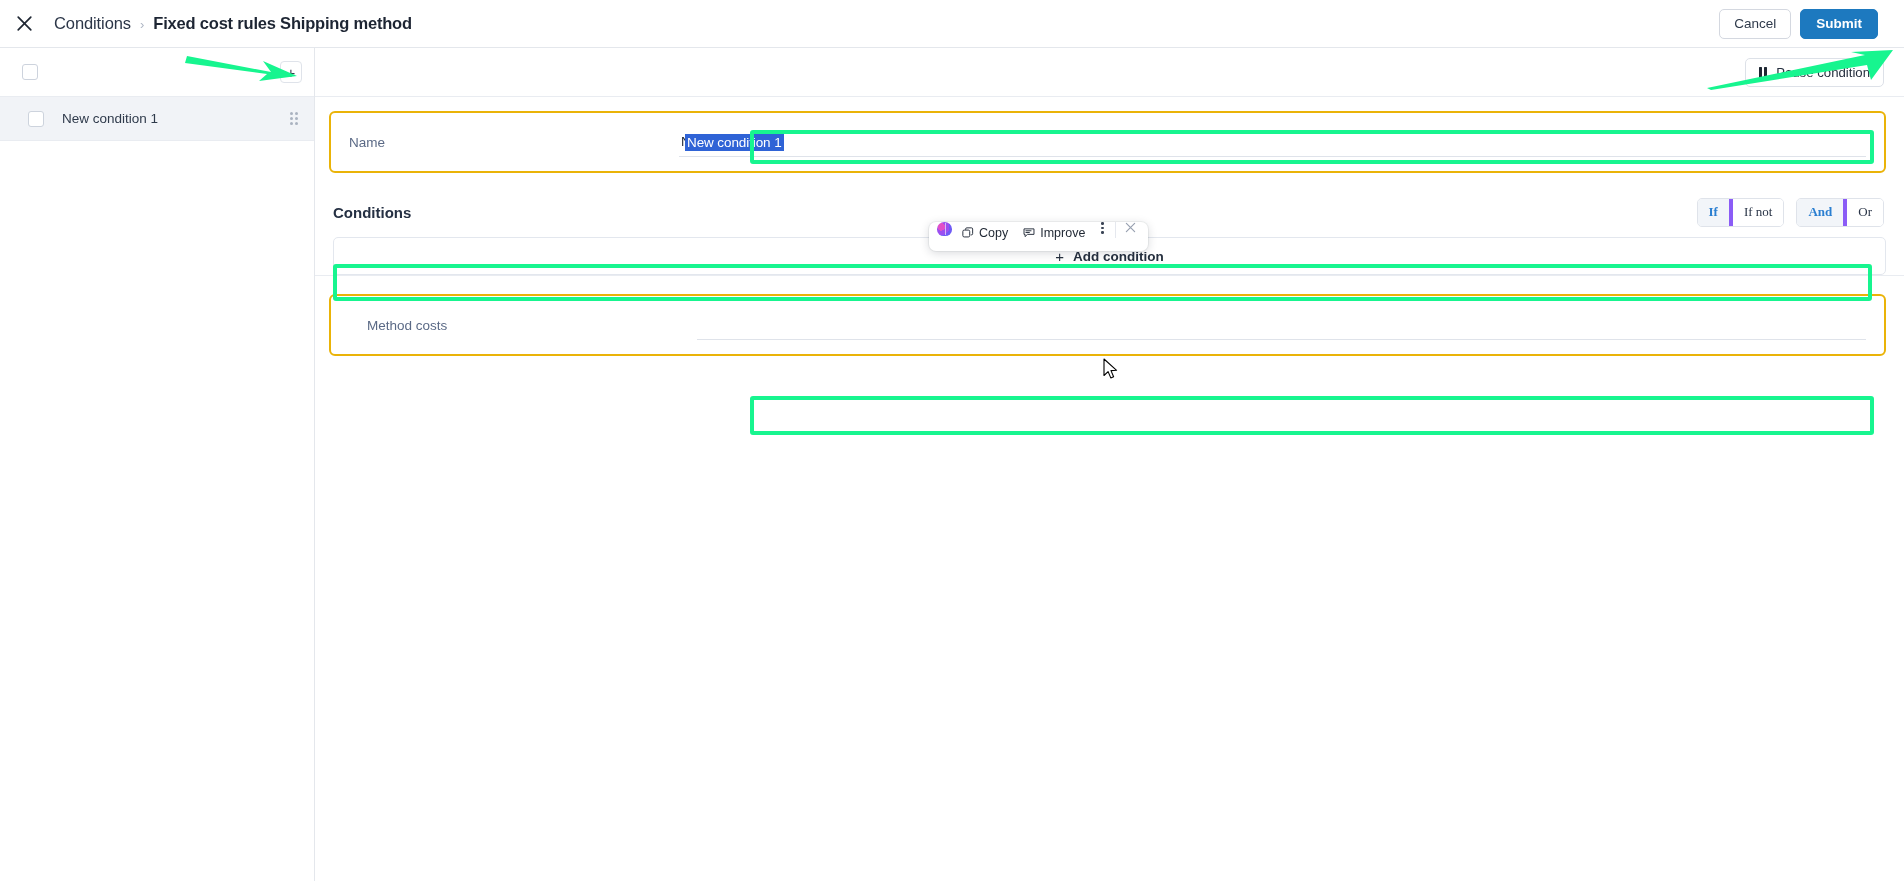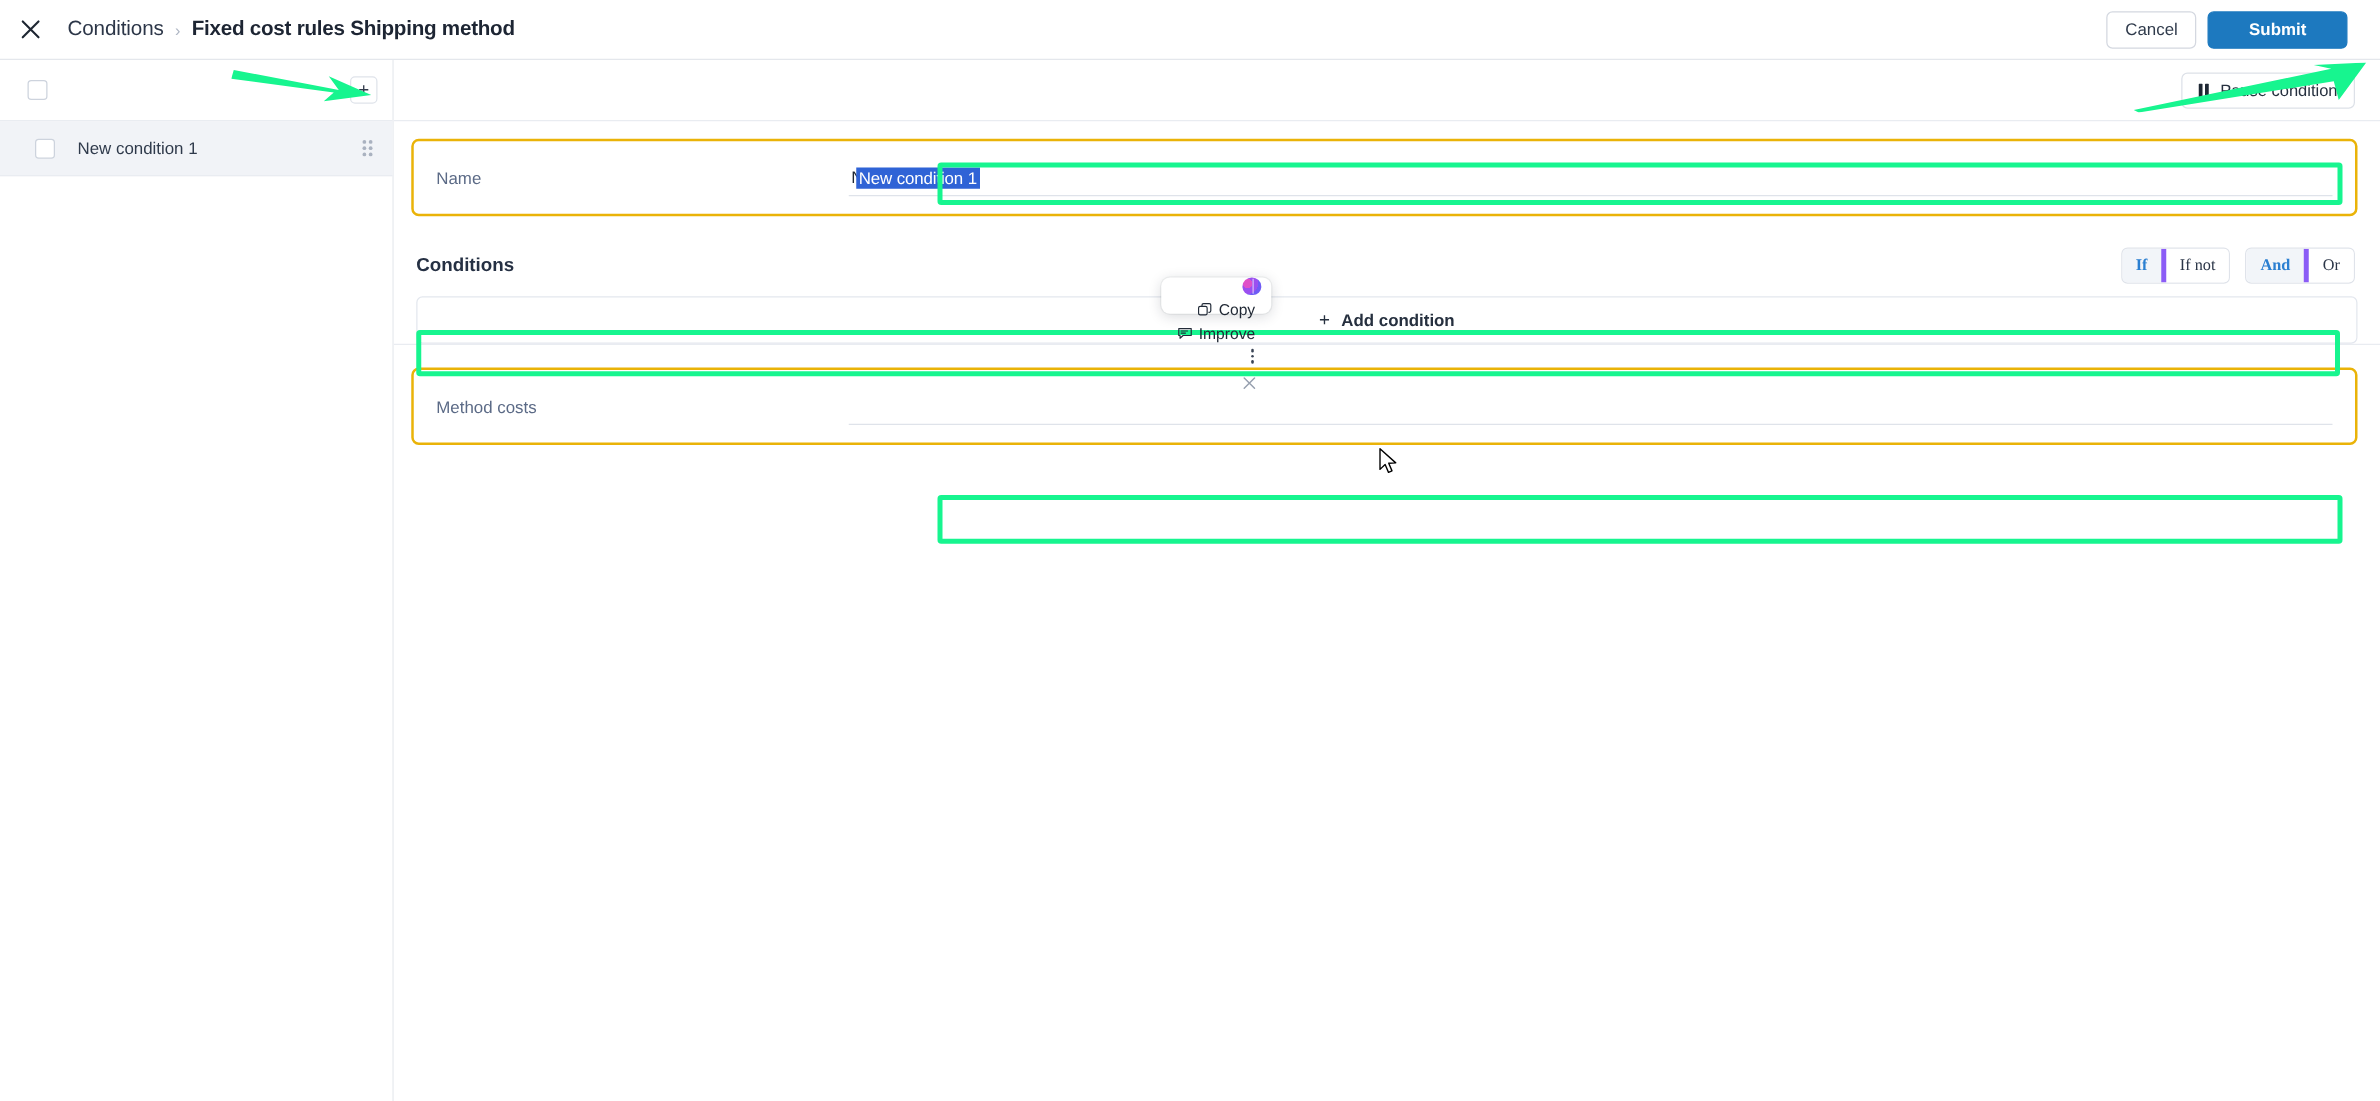--- a/index.html
+++ b/index.html
@@ -37,21 +37,21 @@
   .topbar-actions {
     margin-left: auto; display: flex; align-items: flex-end; gap: 9px; margin-right: 26px;
   }
   .btn-cancel {
     height: 30px; padding: 0 14px;
     background: #fff; border: 1px solid #d4d8e0; border-radius: 5px;
     font-size: 13.5px; color: #2f3a4b; cursor: pointer;
     font-family: inherit;
   }
   .btn-submit {
-    height: 30px; padding: 0 32px;
+    height: 30px; padding: 0 15px;
     background: #1d79bf; border: 1px solid #1d79bf; border-radius: 5px;
     font-size: 13.5px; color: #ffffff; font-weight: 700; cursor: pointer;
     font-family: inherit;
   }
 
   
   .sidebar {
     position: absolute; top: 48px; left: 0; width: 315px; height: 833px;
     background: #ffffff; border-right: 1px solid #e4e7ec;
   }
@@ -156,21 +156,21 @@
   .section-title {
     padding: 24px 18px 14px 18px; font-size: 14px; font-weight: 700; color: #253043;
   }
   .divider { height: 1px; background: #e9ecf1; margin: 0; }
 
   
   .ai-toolbar {
     position: absolute; left: 929px; top: 222px;
     height: 29px; background: #ffffff; border-radius: 7px;
     box-shadow: 0 2px 10px rgba(22,30,45,.17), 0 0 0 1px rgba(22,30,45,.05);
-    display: flex; align-items: flex-end; padding: 0 8px; gap: 5px; z-index: 30; flex-direction: column;
+    display: flex; align-items: flex-start; padding: 0 8px; gap: 5px; z-index: 30;
   }
   .brain-ico {
     width: 15px; height: 14px; border-radius: 50% 50% 45% 45%;
     background: radial-gradient(circle at 28% 35%, #e050c8 0 26%, #9b4ff0 27% 58%, #6f5bf5 59% 100%);
     position: relative; flex: 0 0 auto;
   }
   .brain-ico::after {
     content:""; position:absolute; left:50%; top:1px; width:1px; height:12px;
     background: rgba(255,255,255,.6);
   }
@@ -269,21 +269,21 @@
 
     <div class="add-cond-row">
       <button class="add-cond-btn">
         <span class="plus">+</span>
         <span>Add condition</span>
       </button>
     </div>
 
     <div class="divider"></div>
 
-    <div class="card" style="margin-top:18px;">
+    <div class="card" style="margin-top:18px;padding-left:18px;">
       <div class="field-row">
         <div class="field-label">Method costs</div>
         <div class="field-input-wrap">
           <input class="txt-input" type="text" value="" style="">
         </div>
       </div>
     </div>
 
   </div>
 

